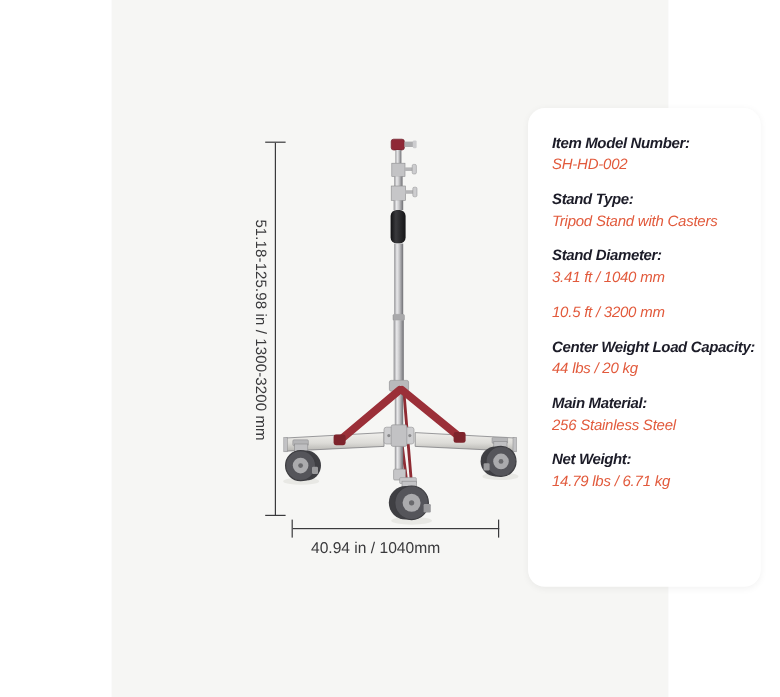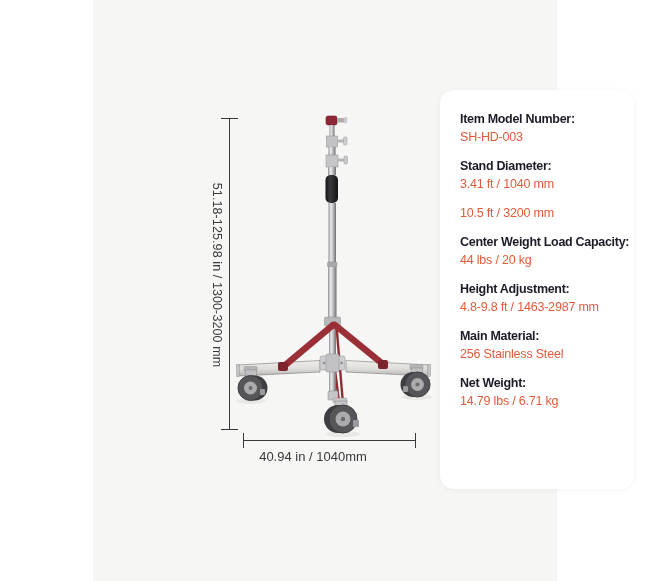--- a/index.html
+++ b/index.html
@@ -37,21 +37,21 @@
   
   .figure{position:absolute;left:140px;top:110px;}
   
   .card{
     position:absolute;left:347px;top:90px;width:194px;height:399px;
     box-sizing:border-box;
     background:#ffffff;border-radius:14px;
     box-shadow:0 1px 6px rgba(0,0,0,0.05);
     padding:20px 6px 0 20px;
   }
-  .spec-group{margin-bottom:11px;}
+  .spec-group{margin-bottom:11px;font-style:italic;}
   .spec-label{
     font-size:12.5px;font-weight:bold;line-height:18px;
     color:#1c1c28;letter-spacing:-0.3px;white-space:nowrap;
   }
   .spec-value{
     font-size:12.5px;line-height:18px;
     color:#e25a3c;letter-spacing:-0.2px;white-space:nowrap;
   }
 </style>
 </head>
@@ -183,38 +183,38 @@
     <div class="v-dim-label">51.18-125.98 in / 1300-3200 mm</div>
 
     <div class="dim h-line"></div>
     <div class="dim h-tick-left"></div>
     <div class="dim h-tick-right"></div>
     <div class="h-dim-label">40.94 in / 1040mm</div>
 
     <div class="card">
       <div class="spec-group">
         <div class="spec-label">Item Model Number:</div>
-        <div class="spec-value">SH-HD-003</div>
+        <div class="spec-value">SH-HD-002</div>
+      </div>
+      <div class="spec-group">
+        <div class="spec-label">Stand Type:</div>
+        <div class="spec-value">Tripod Stand with Casters</div>
       </div>
       <div class="spec-group">
         <div class="spec-label">Stand Diameter:</div>
         <div class="spec-value">3.41 ft / 1040 mm</div>
       </div>
       <div class="spec-group">
         <div class="spec-value">10.5 ft / 3200 mm</div>
       </div>
       <div class="spec-group">
         <div class="spec-label">Center Weight Load Capacity:</div>
         <div class="spec-value">44 lbs / 20 kg</div>
       </div>
       <div class="spec-group">
-        <div class="spec-label">Height Adjustment:</div>
-        <div class="spec-value">4.8-9.8 ft / 1463-2987 mm</div>
-      </div>
-      <div class="spec-group">
         <div class="spec-label">Main Material:</div>
         <div class="spec-value">256 Stainless Steel</div>
       </div>
       <div class="spec-group">
         <div class="spec-label">Net Weight:</div>
         <div class="spec-value">14.79 lbs / 6.71 kg</div>
       </div>
     </div>
 
   </div>

